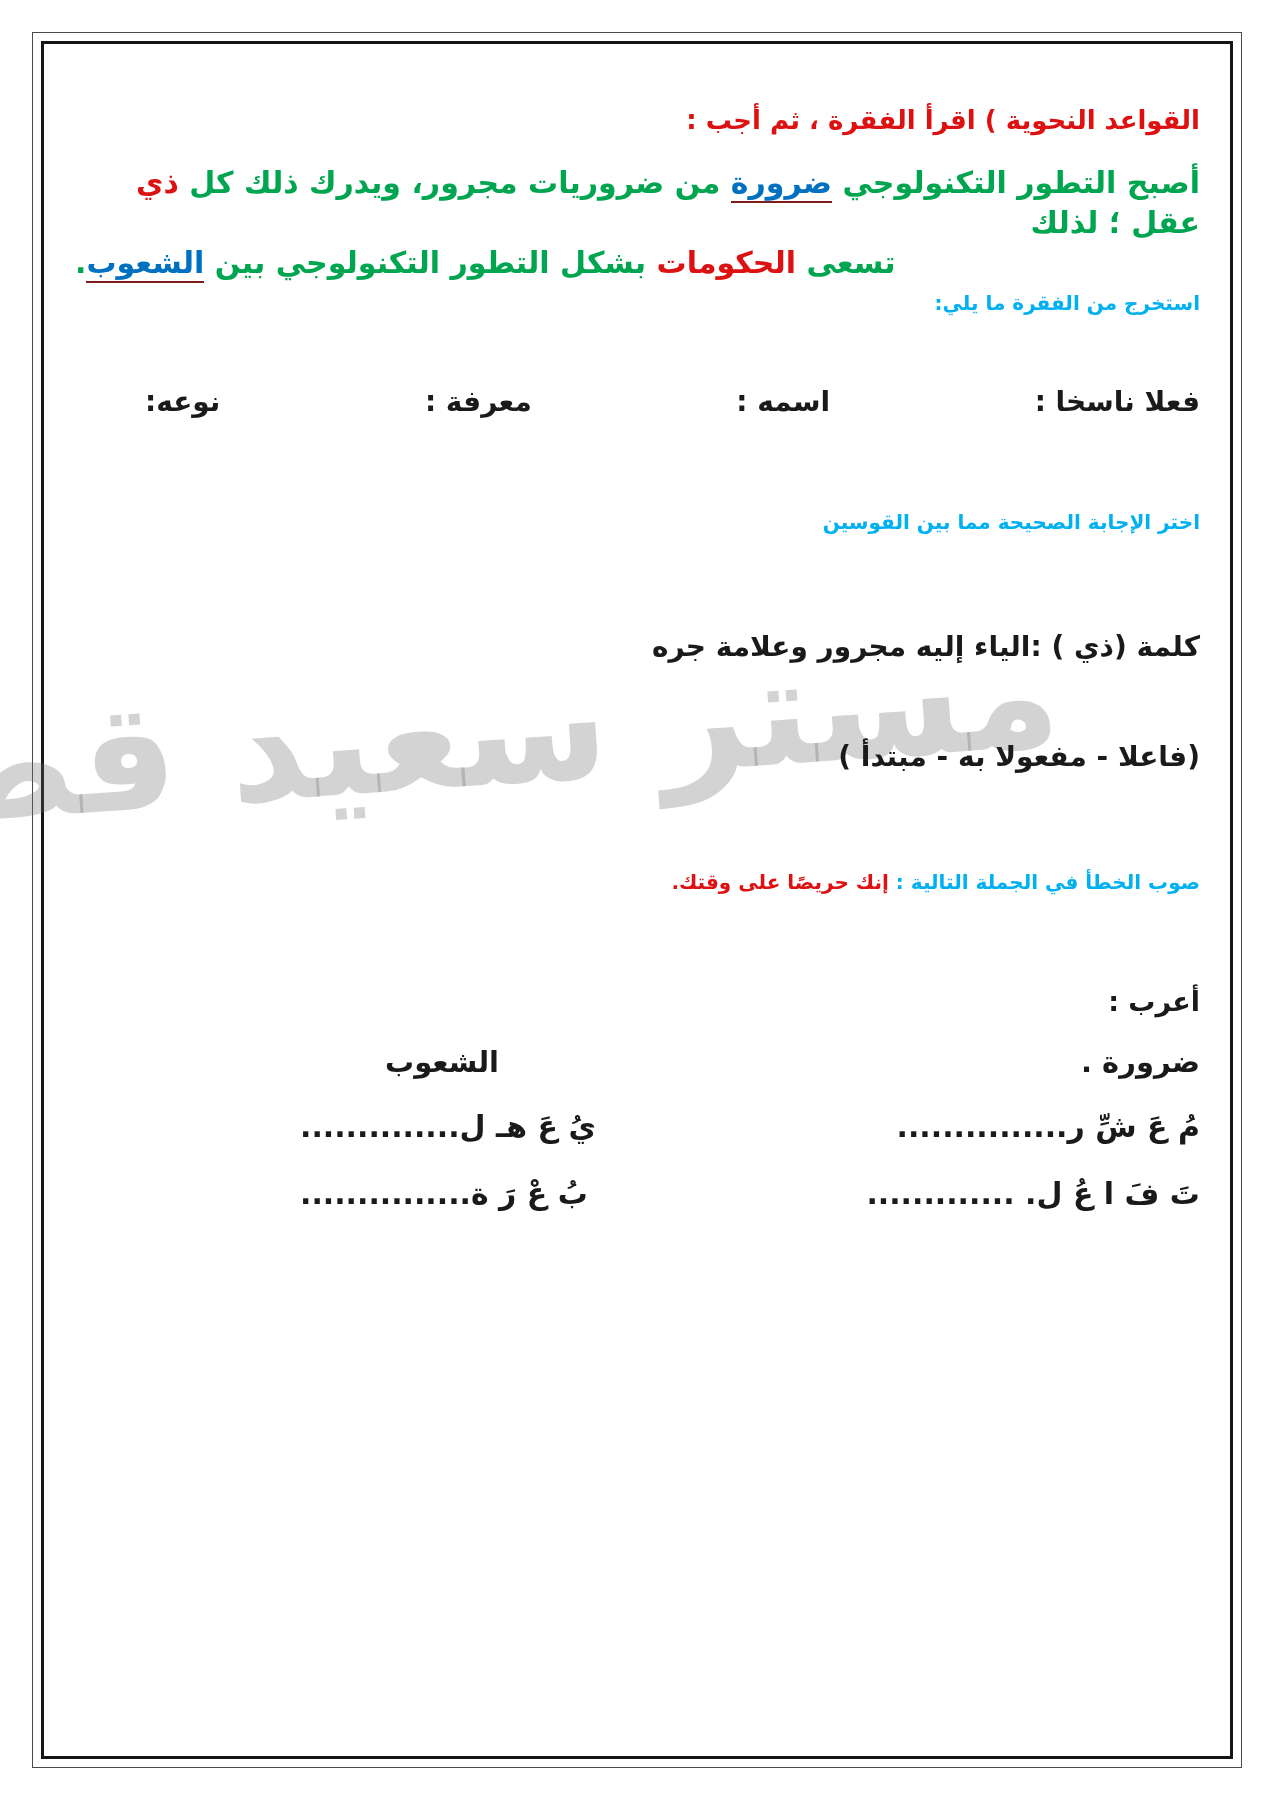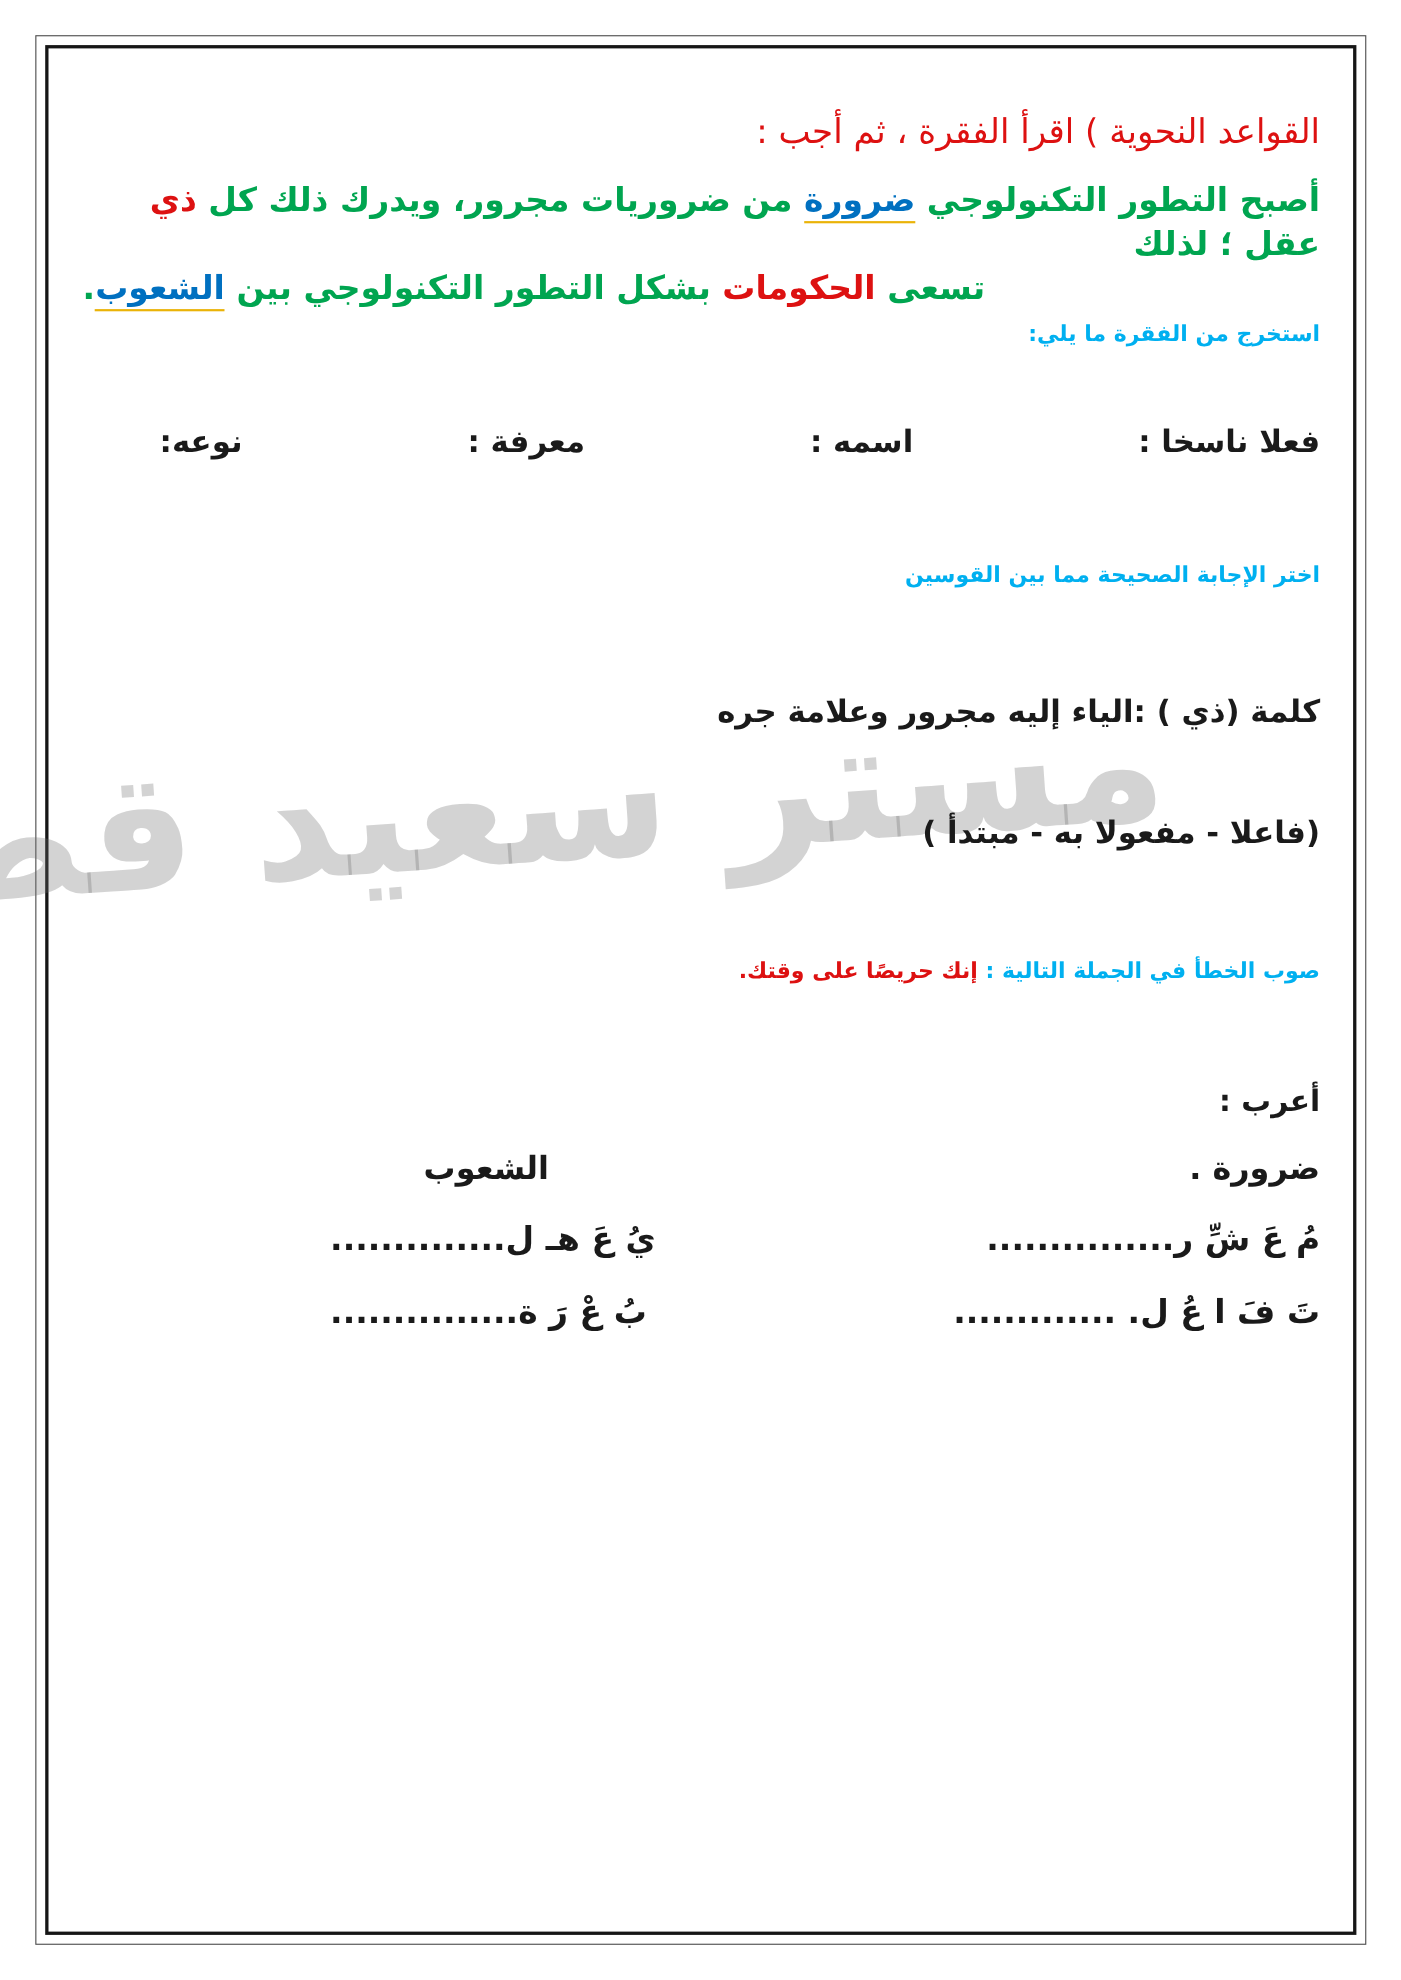--- a/index.html
+++ b/index.html
@@ -16,22 +16,22 @@
     font-size:150px;font-weight:700;color:rgba(110,110,110,0.30);
     transform:rotate(-4deg);white-space:nowrap;z-index:0;pointer-events:none;
     letter-spacing:4px;
   }
   .content{position:absolute;top:100px;left:75px;right:74px;z-index:1;}
   .content > div{line-height:40px;}
   .red{color:#dd1111;}
   .green{color:#00a550;}
   .blue{color:#0070c0;}
   .cyan{color:#00b0f0;}
-  .u{border-bottom:2px solid #eab308;padding-bottom:1px;}
-  .title{font-size:31px;font-weight:400;text-align:right;margin-bottom:23px;line-height:42px;}
+  .u{border-bottom:2px solid #7f1d1d;padding-bottom:1px;}
+  .title{font-size:26px;font-weight:700;text-align:right;margin-bottom:23px;line-height:42px;}
   .para-line{font-size:30px;font-weight:700;line-height:66px;}
   .para-line.l1{text-align:right;}
   .para-line.l2{text-align:left;}
   .h-cyan{font-size:20px;font-weight:700;text-align:right;}
   .fields-row{display:flex;justify-content:space-between;align-items:baseline;
     font-size:28px;font-weight:700;color:#1a1a1a;margin-top:59px;padding-left:70px;}
   .h-choose{margin-top:80px;}
   .q-row{display:flex;justify-content:space-between;align-items:baseline;
     font-size:28px;font-weight:700;color:#1a1a1a;}
   .q1{margin-top:85px;padding-left:185px;}

